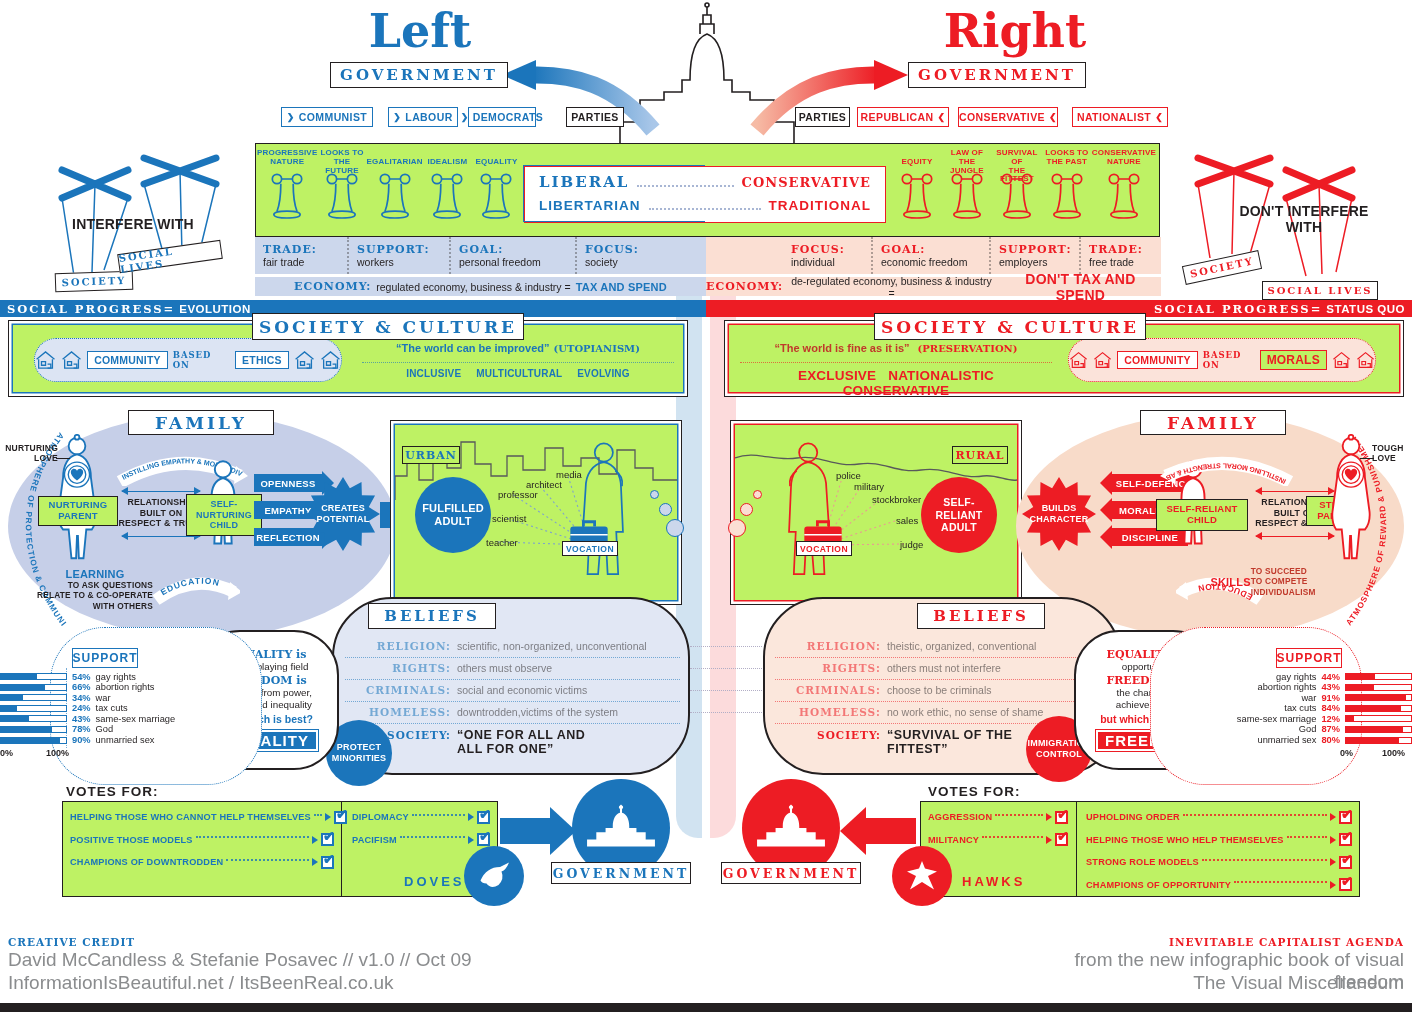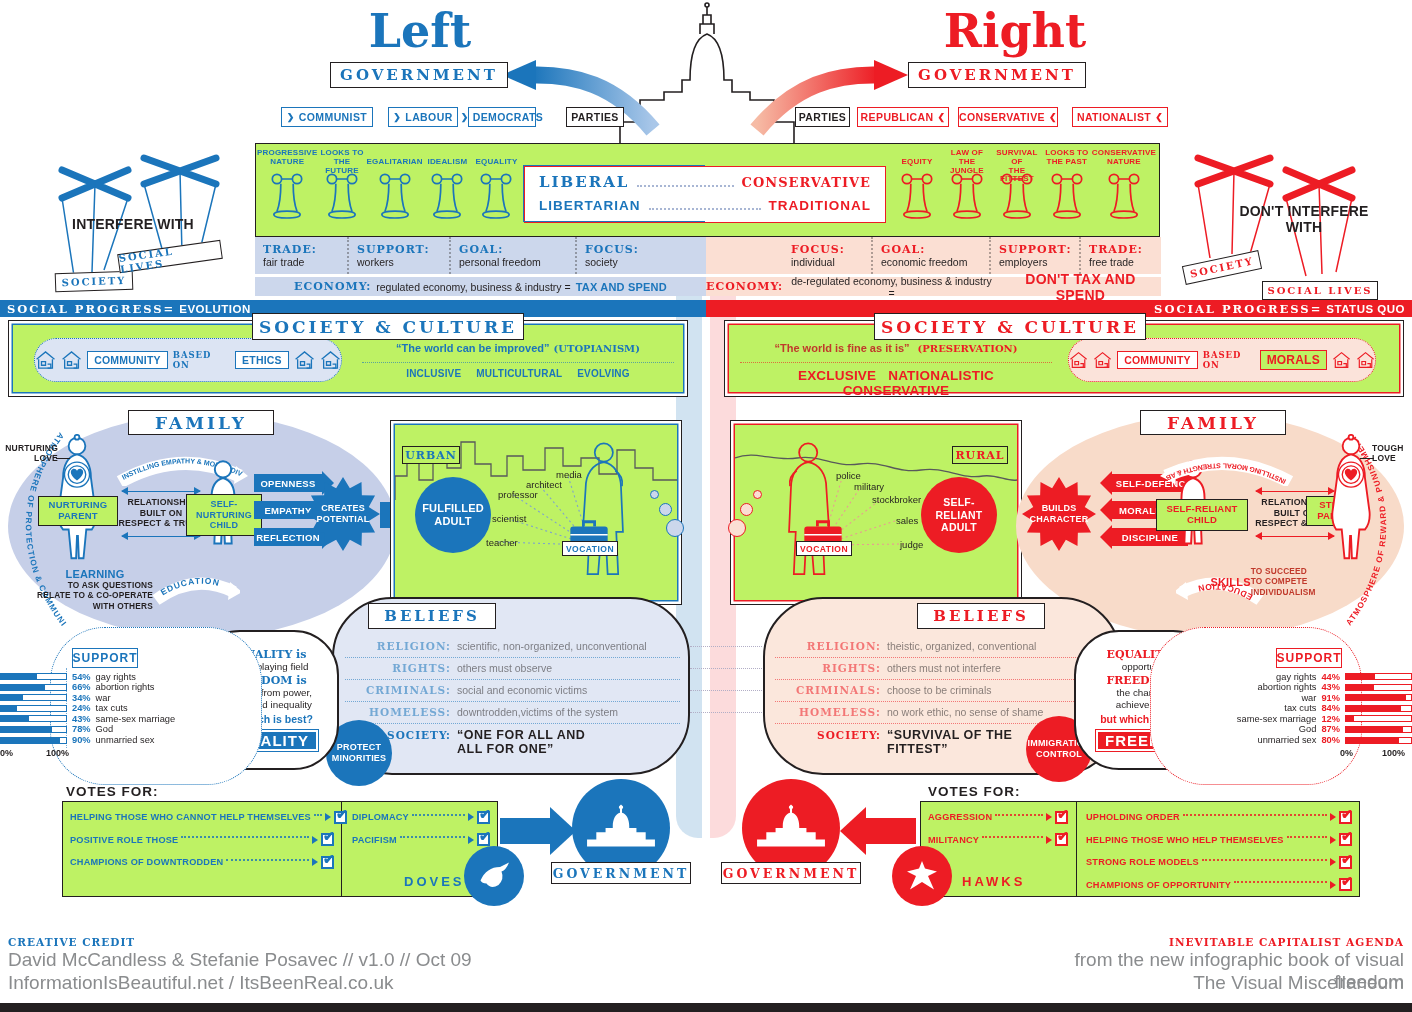--- a/index.html
+++ b/index.html
@@ -826,21 +826,21 @@
   <div class="abs bx" style="left:62px;top:801px;width:436px;height:96px"></div>
   <div class="abs" style="left:341px;top:801px;height:96px;border-left:1.6px solid #231f20"></div>
   <div class="abs cblue blue" style="left:70px;top:806px;width:264px">
     <div class="vrow">
         <span class="vlbl">HELPING THOSE WHO CANNOT HELP THEMSELVES</span>
         <i class="vlead"></i>
         <i class="varr"></i>
         <span class="cb"></span>
       </div>
     <div class="vrow">
-        <span class="vlbl">POSITIVE ROLE THOSE</span>
+        <span class="vlbl">POSITIVE THOSE MODELS</span>
         <i class="vlead"></i>
         <i class="varr"></i>
         <span class="cb"></span>
       </div>
     <div class="vrow">
         <span class="vlbl">CHAMPIONS OF DOWNTRODDEN</span>
         <i class="vlead"></i>
         <i class="varr"></i>
         <span class="cb"></span>
       </div>

